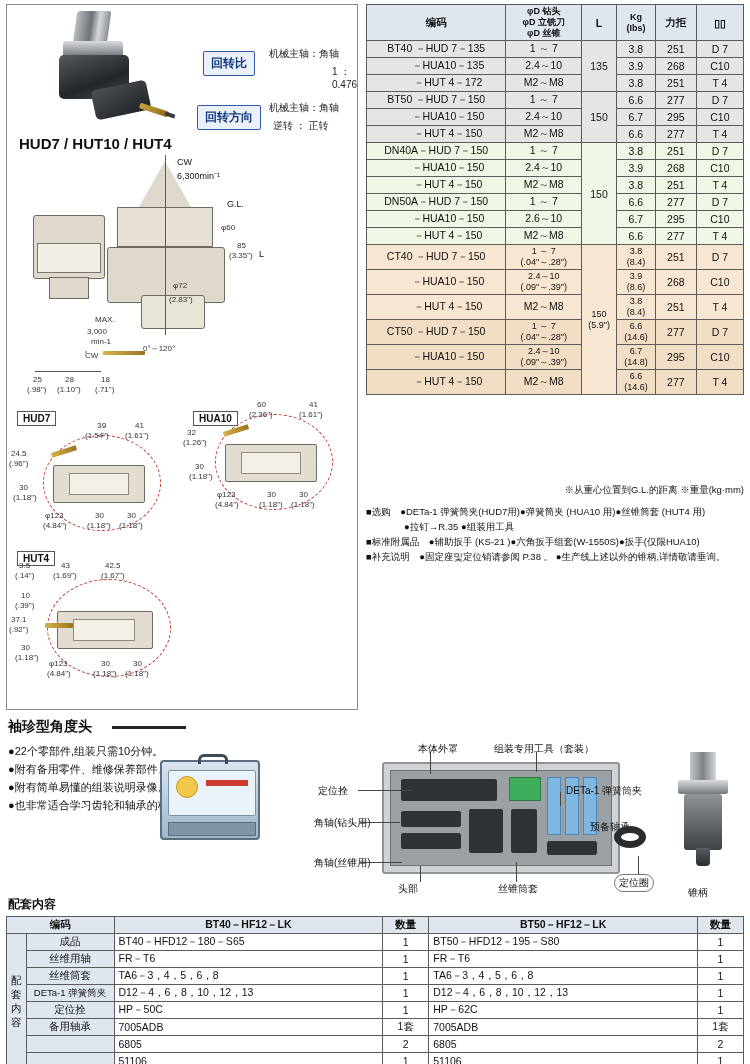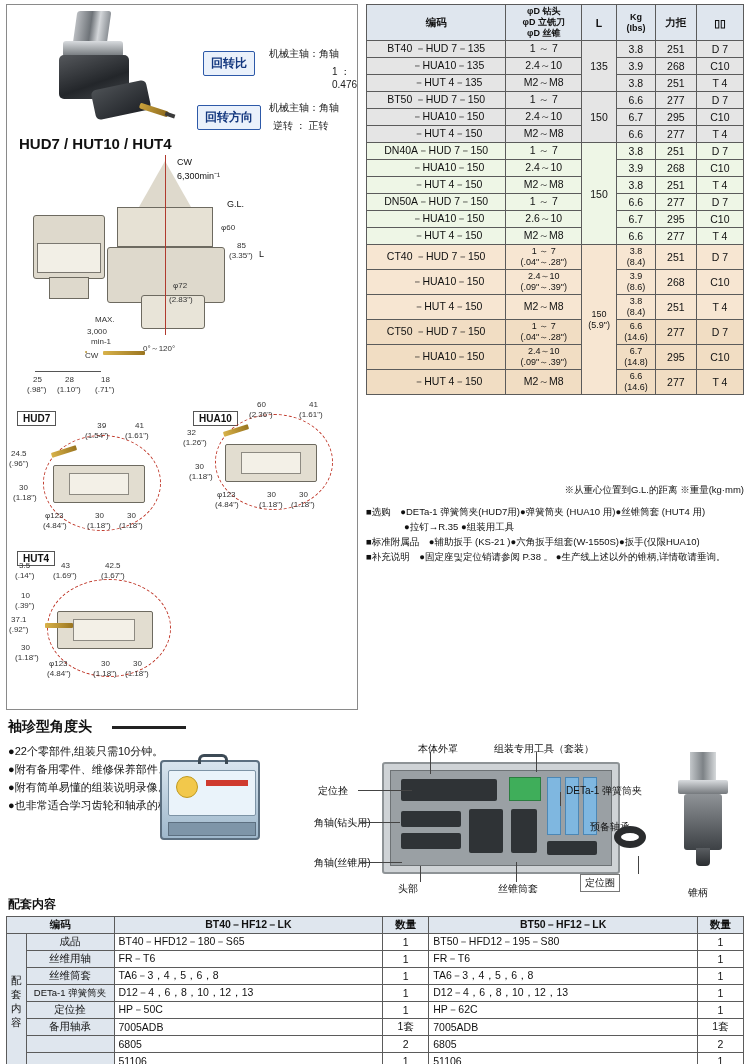--- a/index.html
+++ b/index.html
@@ -288,21 +288,21 @@
         <td>D 7</td>
       </tr>
     <tr class="g-bt">
         <td class="code-cell">　　 －HUA10－135</td>
         <td>2.4～10</td>
         <td>3.9</td>
         <td>268</td>
         <td>C10</td>
       </tr>
     <tr class="g-bt">
-        <td class="code-cell">　　 －HUT 4－135</td>
+        <td class="code-cell">　　 －HUT 4－172</td>
         <td>M2～M8</td>
         <td>3.8</td>
         <td>251</td>
         <td>T 4</td>
       </tr>
 
     <tr class="g-bt">
         <td class="code-cell">BT50 －HUD 7－150</td>
         <td>1 ～ 7</td>
         <td rowspan="3">150</td>
@@ -471,21 +471,21 @@
 
 <div class="callout" style="left:418px; top:742px;">本体外罩</div>
 <div class="callout" style="left:494px; top:742px;">组装专用工具（套装）</div>
 <div class="callout" style="left:566px; top:784px;">DETa-1 弹簧筒夹</div>
 <div class="callout" style="left:590px; top:820px;">预备轴承</div>
 <div class="callout" style="left:318px; top:784px;">定位拴</div>
 <div class="callout" style="left:314px; top:816px;">角轴(钻头用)</div>
 <div class="callout" style="left:314px; top:856px;">角轴(丝锥用)</div>
 <div class="callout" style="left:398px; top:882px;">头部</div>
 <div class="callout" style="left:498px; top:882px;">丝锥筒套</div>
-<div class="cbox" style="left:580px; top:874px;">定位圈</div>
+<div class="cbox" style="left:614px; top:874px;border-radius:9px;">定位圈</div>
 <div class="callout" style="left:688px; top:886px;">锥柄</div>
 
 <div class="leader" style="left:430px; top:752px; width:1px; height:22px;"></div>
 <div class="leader" style="left:536px; top:752px; width:1px; height:20px;"></div>
 <div class="leader" style="left:560px; top:792px; width:1px; height:14px;"></div>
 <div class="leader" style="left:358px; top:790px; width:54px; height:1px;"></div>
 <div class="leader" style="left:360px; top:822px; width:40px; height:1px;"></div>
 <div class="leader" style="left:360px; top:862px; width:42px; height:1px;"></div>
 <div class="leader" style="left:420px; top:866px; width:1px; height:16px;"></div>
 <div class="leader" style="left:516px; top:862px; width:1px; height:20px;"></div>

